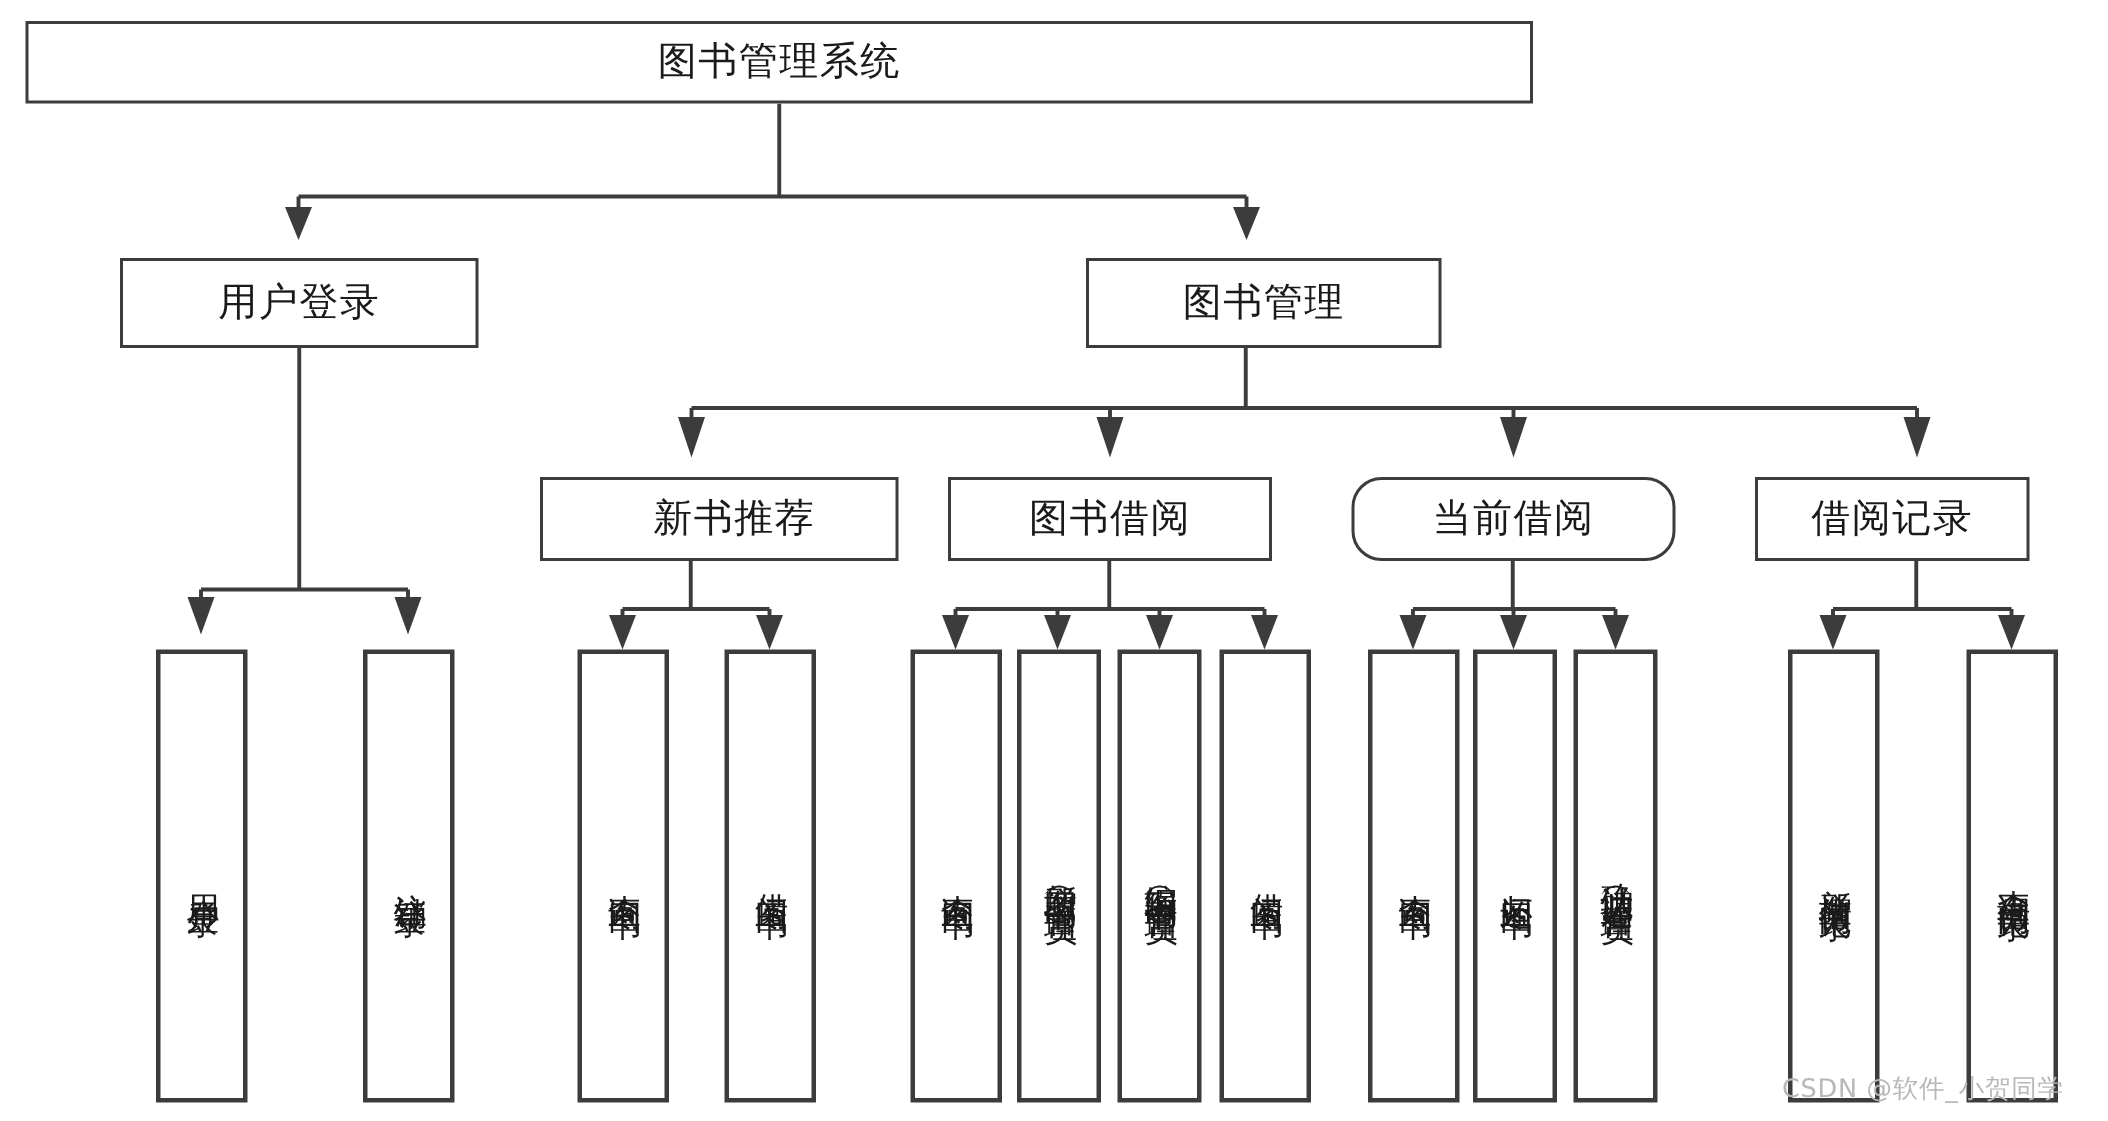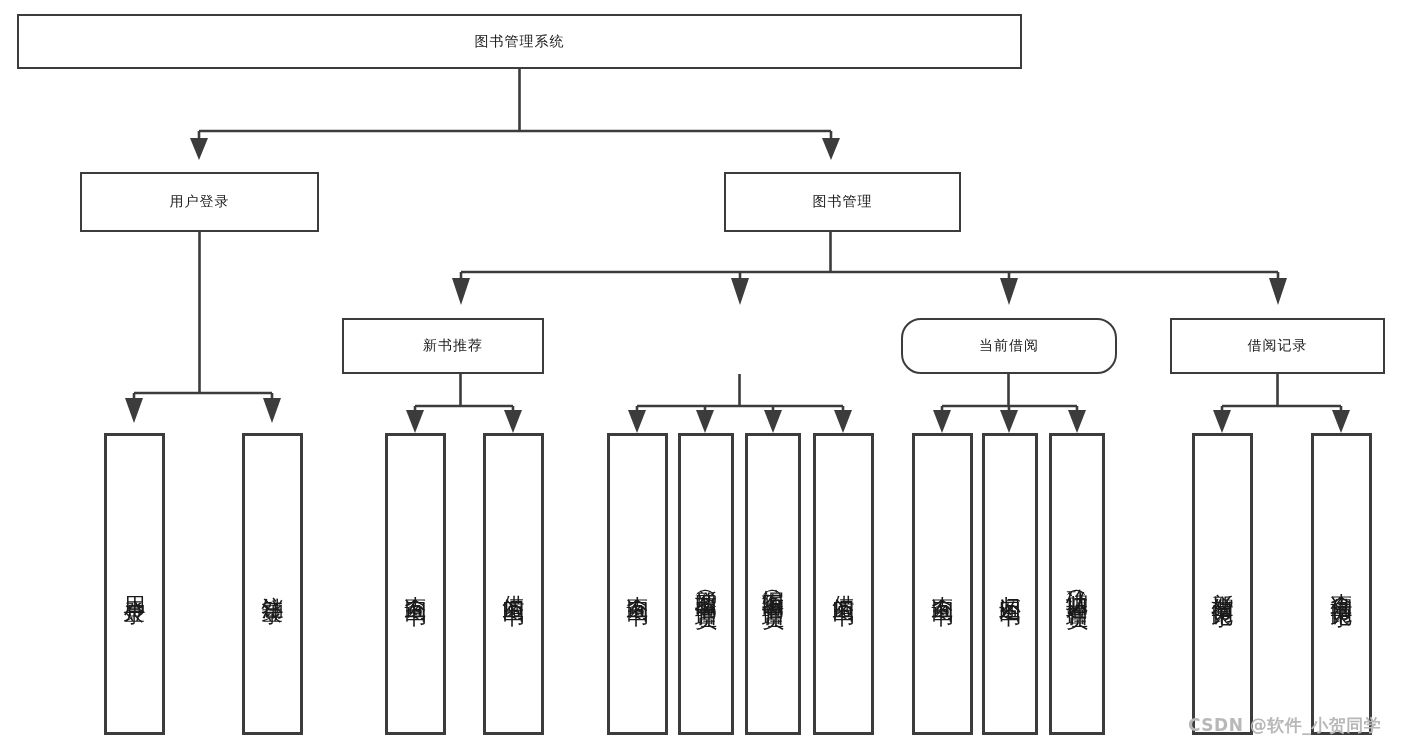--- a/index.html
+++ b/index.html
@@ -15,21 +15,21 @@
     position:absolute;
     box-sizing:border-box;
     background:#ffffff;
     border:2.5px solid #3c3c3c;
     display:flex;
     align-items:center;
     justify-content:center;
     color:#1a1a1a;
   }
   .node .lbl{
-    font-size:14px;
+    font-size:26px;
     line-height:1.25;
     letter-spacing:1px;
     white-space:nowrap;
   }
   .leaf{
     border:3px solid #3c3c3c;
     align-items:center;
     justify-content:center;
   }
   .leaf .lbl{
@@ -44,21 +44,20 @@
   }
   .watermark{
     position:absolute;
     left:1188px;
     top:714px;
     font-size:17px;
     color:#b8b8b8;
     letter-spacing:0.5px;
     white-space:nowrap;
     font-family:"DejaVu Sans","Liberation Sans",sans-serif;
-    font-weight:bold;
   }
   svg.edges{position:absolute;left:0;top:0;width:1405px;height:747px;pointer-events:none;}
   svg.edges path,svg.edges line{stroke:#3c3c3c;stroke-width:2.6;fill:none;}
   svg.edges polygon{fill:#3c3c3c;}
 </style>
 </head>
 <body>
 
 <div id="diagram">
 
@@ -131,27 +130,30 @@
     <span class="lbl">图书管理系统</span>
   </div>
 
   <div class="node" style="left:80px;top:172px;width:239px;height:60px;">
     <span class="lbl">用户登录</span>
   </div>
   <div class="node" style="left:712px;top:172px;width:237px;height:60px;margin-left:12px;">
     <span class="lbl">图书管理</span>
   </div>
 
-  <div class="node" style="left:342px;top:318px;width:202px;height:56px;padding-left:20px;">
+  <div class="node" style="left:360px;top:318px;width:239px;height:56px;padding-left:20px;">
     <span class="lbl">新书推荐</span>
+  </div>
+  <div class="node" style="left:632px;top:318px;width:216px;height:56px;">
+    <span class="lbl">图书借阅</span>
   </div>
   <div class="node" style="left:901px;top:318px;width:216px;height:56px;border-radius:20px;">
     <span class="lbl">当前借阅</span>
   </div>
-  <div class="node" style="left:1170px;top:318px;width:215px;height:56px;">
+  <div class="node" style="left:1170px;top:318px;width:183px;height:56px;">
     <span class="lbl">借阅记录</span>
   </div>
 
   <div class="node leaf" style="left:104px;top:433px;width:61px;height:302px;">
     <span class="lbl">用户登录</span>
   </div>
   <div class="node leaf" style="left:242px;top:433px;width:61px;height:302px;">
     <span class="lbl">注销登录</span>
   </div>
 

